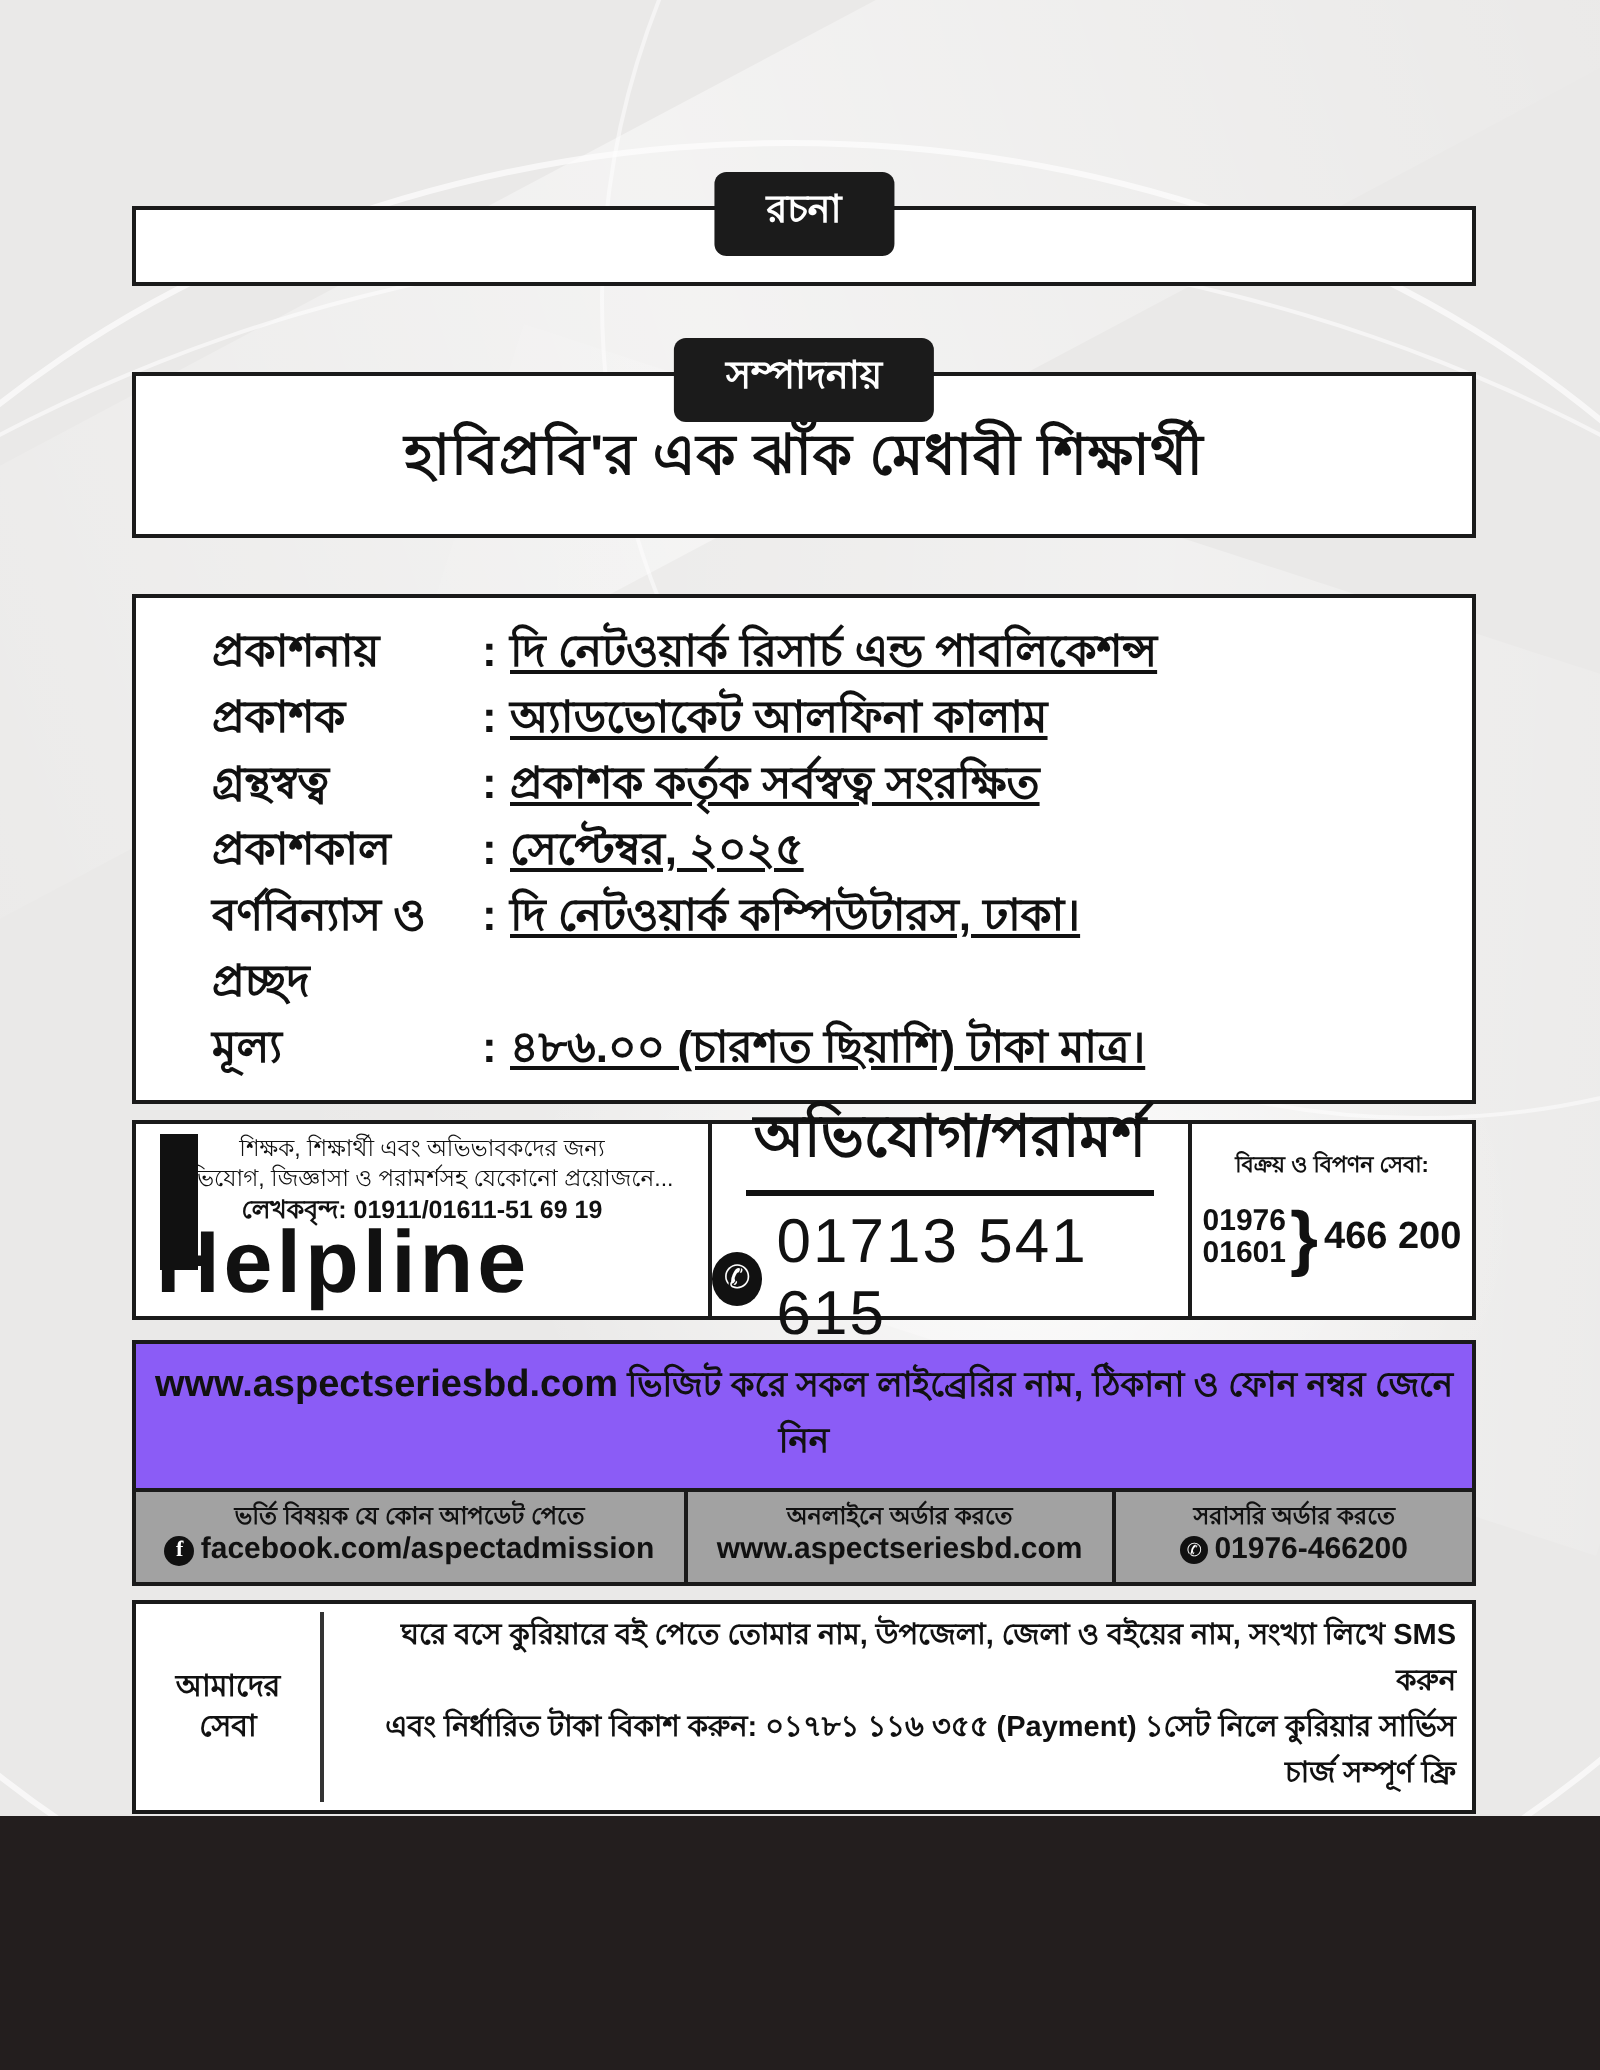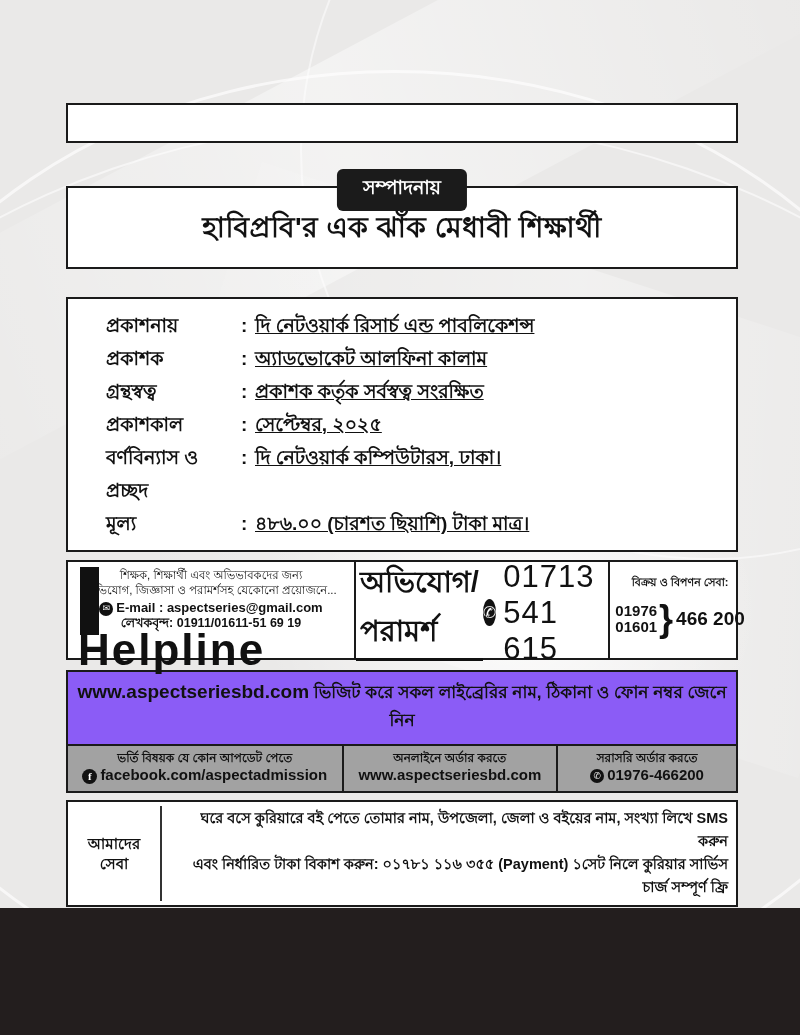--- a/index.html
+++ b/index.html
@@ -38,39 +38,39 @@
     position:absolute; top:-19px; left:50%; transform:translateX(-50%);
     background:#1b1b1b; color:#fff; font-size:19px; font-weight:bold;
     padding:4px 26px 6px; border-radius:6px; white-space:nowrap;
   }
   .big-title { font-size:30px; font-weight:bold; letter-spacing:.5px; }
   .editors { margin-top:43px; padding:18px 10px 14px; }
   .editors .big-title { font-size:28px; }
 
   
   .info-box { margin-top:28px; background:#fff; border:2px solid #1a1a1a; padding:10px 10px 10px 38px; }
-  .info-row { display:flex; line-height:33px; font-size:19px; font-weight:bold; }
+  .info-row { display:flex; line-height:33px; font-size:22px; font-weight:bold; }
   .info-label { width:135px; flex:none; }
   .info-sep { width:14px; flex:none; }
   .info-value { flex:1;text-decoration:underline; }
 
   
   .helpline-box { margin-top:8px; background:#ffffff; border:2px solid #1a1a1a; display:flex; height:100px; }
   .hl-left { width:288px; flex:none; border-right:2px solid #1a1a1a; position:relative;
     text-align:center; padding-top:6px; }
   .hl-small { font-size:11.5px; line-height:15px; }
   .hl-email { font-size:13px; font-weight:bold; line-height:17px; margin-top:1px; }
   .hl-authors { font-size:12.5px; font-weight:bold; line-height:15px; }
   .icon-circle { display:inline-flex; align-items:center; justify-content:center;
     background:#111; color:#fff; border-radius:50%; vertical-align:middle; }
   .email-ic { width:14px; height:14px; font-size:9px; margin-right:3px; }
   .hl-logo { font-size:44px; font-weight:bold; letter-spacing:2px; line-height:36px;
     text-align:left; padding-left:10px; margin-top:1px; }
   .hl-stem { position:absolute; left:12px; top:5px; width:19px; height:68px; background:#111; }
-  .hl-mid { flex:1; border-right:2px solid #1a1a1a; display:flex; 
+  .hl-mid { flex:1; border-right:2px solid #1a1a1a; display:flex; flex-direction:column;
     align-items:center; justify-content:center; }
   .complaint-title { font-size:29px; font-weight:bold; border-bottom:3px solid #111; padding:0 4px 1px; }
   .complaint-row { display:flex; align-items:center; margin-top:5px; }
   .wa-ic { width:27px; height:27px; font-size:16px; margin-right:7px; }
   .complaint-phone { font-size:31px; font-weight:normal; letter-spacing:1px; }
   .hl-right { width:140px; flex:none; display:flex; flex-direction:column; align-items:center;
     padding-top:12px; }
   .sales-title { font-size:11px; font-weight:bold; }
   .sales-nums { display:flex; align-items:center; margin-top:10px; }
   .sales-col { font-size:15px; font-weight:bold; line-height:16px; text-align:left; }
@@ -116,20 +116,21 @@
   <div class="ring r2"></div>
   <div class="ring r3"></div>
   <div class="streak1"></div>
   <div class="streak2"></div>
   <div class="glow"></div>
 </div>
 
 <div class="content">
 
   <div class="titled-box">
+    <div class="tab">রচনা</div>
   </div>
 
   <div class="titled-box editors">
     <div class="tab">সম্পাদনায়</div>
     <div class="big-title">হাবিপ্রবি'র এক ঝাঁক মেধাবী শিক্ষার্থী</div>
   </div>
 
   <div class="info-box">
     <div class="info-row">
       <span class="info-label">প্রকাশনায়</span>
@@ -161,23 +162,20 @@
       <span class="info-sep">:</span>
       <span class="info-value">৪৮৬.০০ (চারশত ছিয়াশি) টাকা মাত্র।</span>
     </div>
   </div>
 
   <div class="helpline-box">
     <div class="hl-left">
       <div class="hl-stem"></div>
       <div class="hl-small">শিক্ষক, শিক্ষার্থী এবং অভিভাবকদের জন্য</div>
       <div class="hl-small">অভিযোগ, জিজ্ঞাসা ও পরামর্শসহ যেকোনো প্রয়োজনে...</div>
-      <div class="hl-email">
-        <span class="icon-circle email-ic">✉</span><span>E-mail : aspectseries@gmail.com</span>
-      </div>
       <div class="hl-authors">লেখকবৃন্দ: 01911/01611-51 69 19</div>
       <div class="hl-logo">Helpline</div>
     </div>
     <div class="hl-mid">
       <div class="complaint-title">অভিযোগ/পরামর্শ</div>
       <div class="complaint-row">
         <span class="icon-circle wa-ic">✆</span>
         <span class="complaint-phone">01713 541 615</span>
       </div>
     </div>

